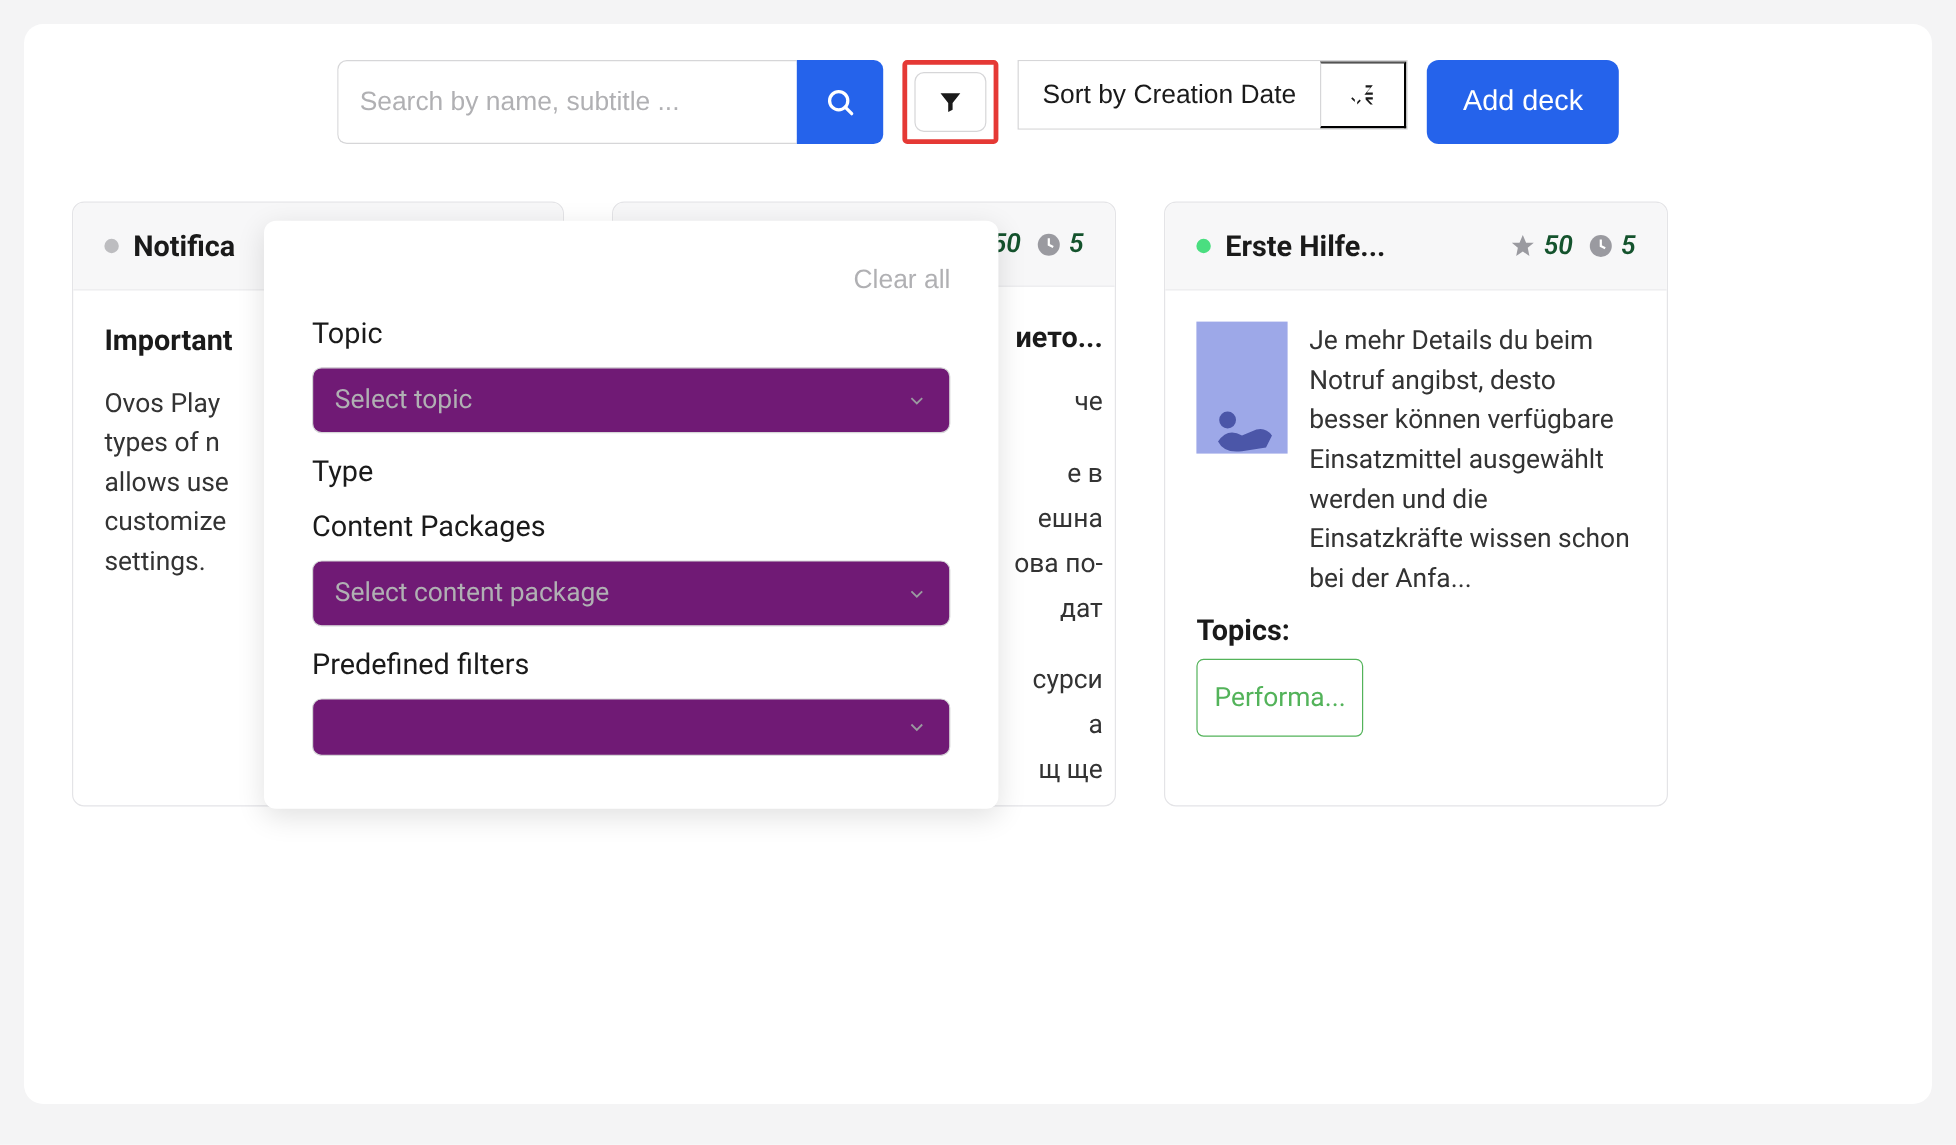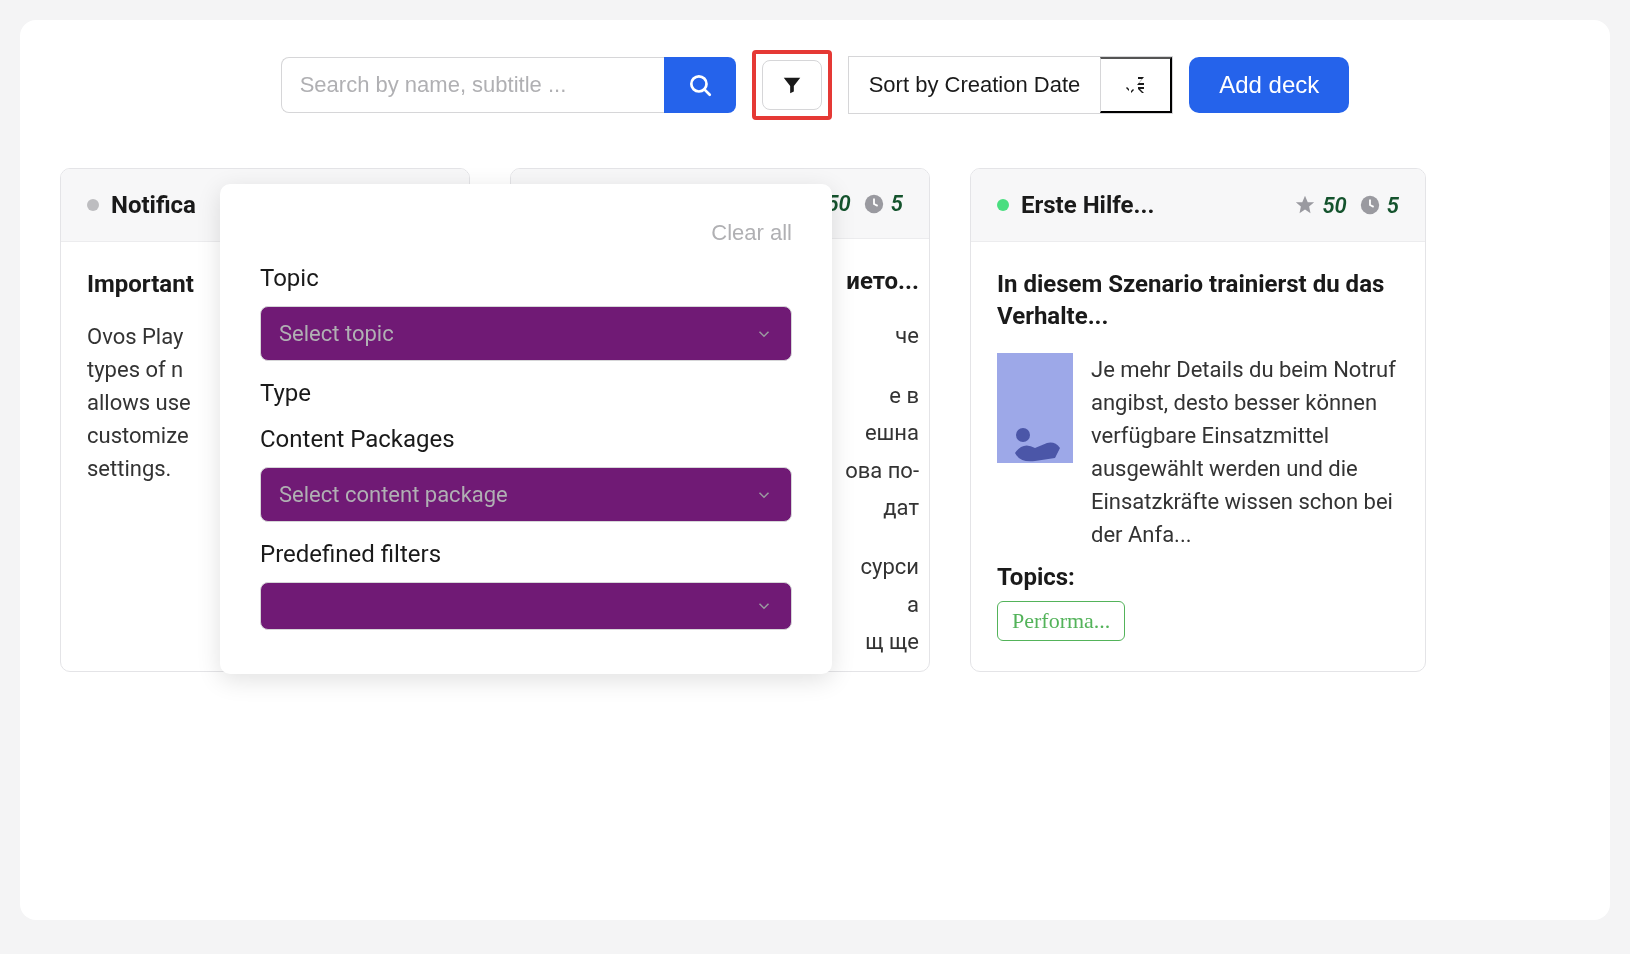--- a/index.html
+++ b/index.html
@@ -14,21 +14,20 @@
     background: #fff;
     border-radius: 16px;
     padding: 30px 40px 0 40px;
     max-width: 1600px;
     margin: 0 auto;
     min-height: 900px;
     position: relative;
   }
   .toolbar {
     display: flex;
-    align-items: center;
     justify-content: center;
     gap: 16px;
     margin-bottom: 48px;
   }
   .search-group {
     display: flex;
     width: 455px;
   }
   .search-input {
     flex: 1;
@@ -183,28 +182,27 @@
   .topics-label {
     font-size: 24px;
     font-weight: 700;
     margin-top: 12px;
     margin-bottom: 10px;
   }
   .tag {
     display: inline-block;
     border: 1px solid #53b35a;
     border-radius: 6px;
-    padding: 6px 14px;
+    padding: 19px 14px;
     color: #53b35a;
     font-size: 22px;
     max-width: 150px;
     white-space: nowrap;
     overflow: hidden;
     text-overflow: ellipsis;
-    font-family: Liberation Serif, serif;
   }
 
   .filter-popover {
     position: absolute;
     top: 16px;
     left: 160px;
     width: 612px;
     background: #fff;
     border-radius: 10px;
     box-shadow: 0 6px 24px rgba(0,0,0,0.12);
@@ -319,40 +317,39 @@
         <div class="ln">ешна</div>
         <div class="ln">ова по-</div>
         <div class="ln">дат</div>
         <div style="height:22px;"></div>
         <div class="ln">сурси</div>
         <div class="ln">а</div>
         <div class="ln">щ ще</div>
       </div>
     </div>
 
-    <div class="card" style="width:456px;">
+    <div class="card" style="width:420px;">
       <div class="card-header">
         <span class="status-dot dot-green"></span>
         <span class="card-title">Erste Hilfe...</span>
         <span class="stat">
           <svg viewBox="0 0 24 24">
               <path d="M12 2l3 7h7l-5.5 4.5L18 21l-6-4-6 4 1.5-7.5L2 9h7z"></path>
             </svg>
           <span>50</span>
         </span>
         <span class="stat">
           <svg viewBox="0 0 24 24">
               <circle cx="12" cy="12" r="10"></circle>
               <path d="M12 6v6l4 2" fill="none" stroke="#fff" stroke-width="2"></path>
             </svg>
           <span>5</span>
         </span>
       </div>
       <div class="card-body">
-        <div class="subtitle">In diesem Szenario trainierst du das Verhalte...</div>
         <div class="desc-row">
           <div class="thumb">
             <svg viewBox="0 0 60 40">
                 <ellipse cx="18" cy="12" rx="7" ry="7"></ellipse>
                 <path d="M10 30 Q18 18 30 25 L42 20 Q50 18 55 25 L50 35 L30 38 Q15 40 10 30z"></path>
               </svg>
           </div>
           <div class="desc">Je mehr Details du beim Notruf angibst, desto besser können verfügbare Einsatzmittel ausgewählt werden und die Einsatzkräfte wissen schon bei der Anfa...</div>
         </div>
         <div class="topics-label">Topics:</div>

